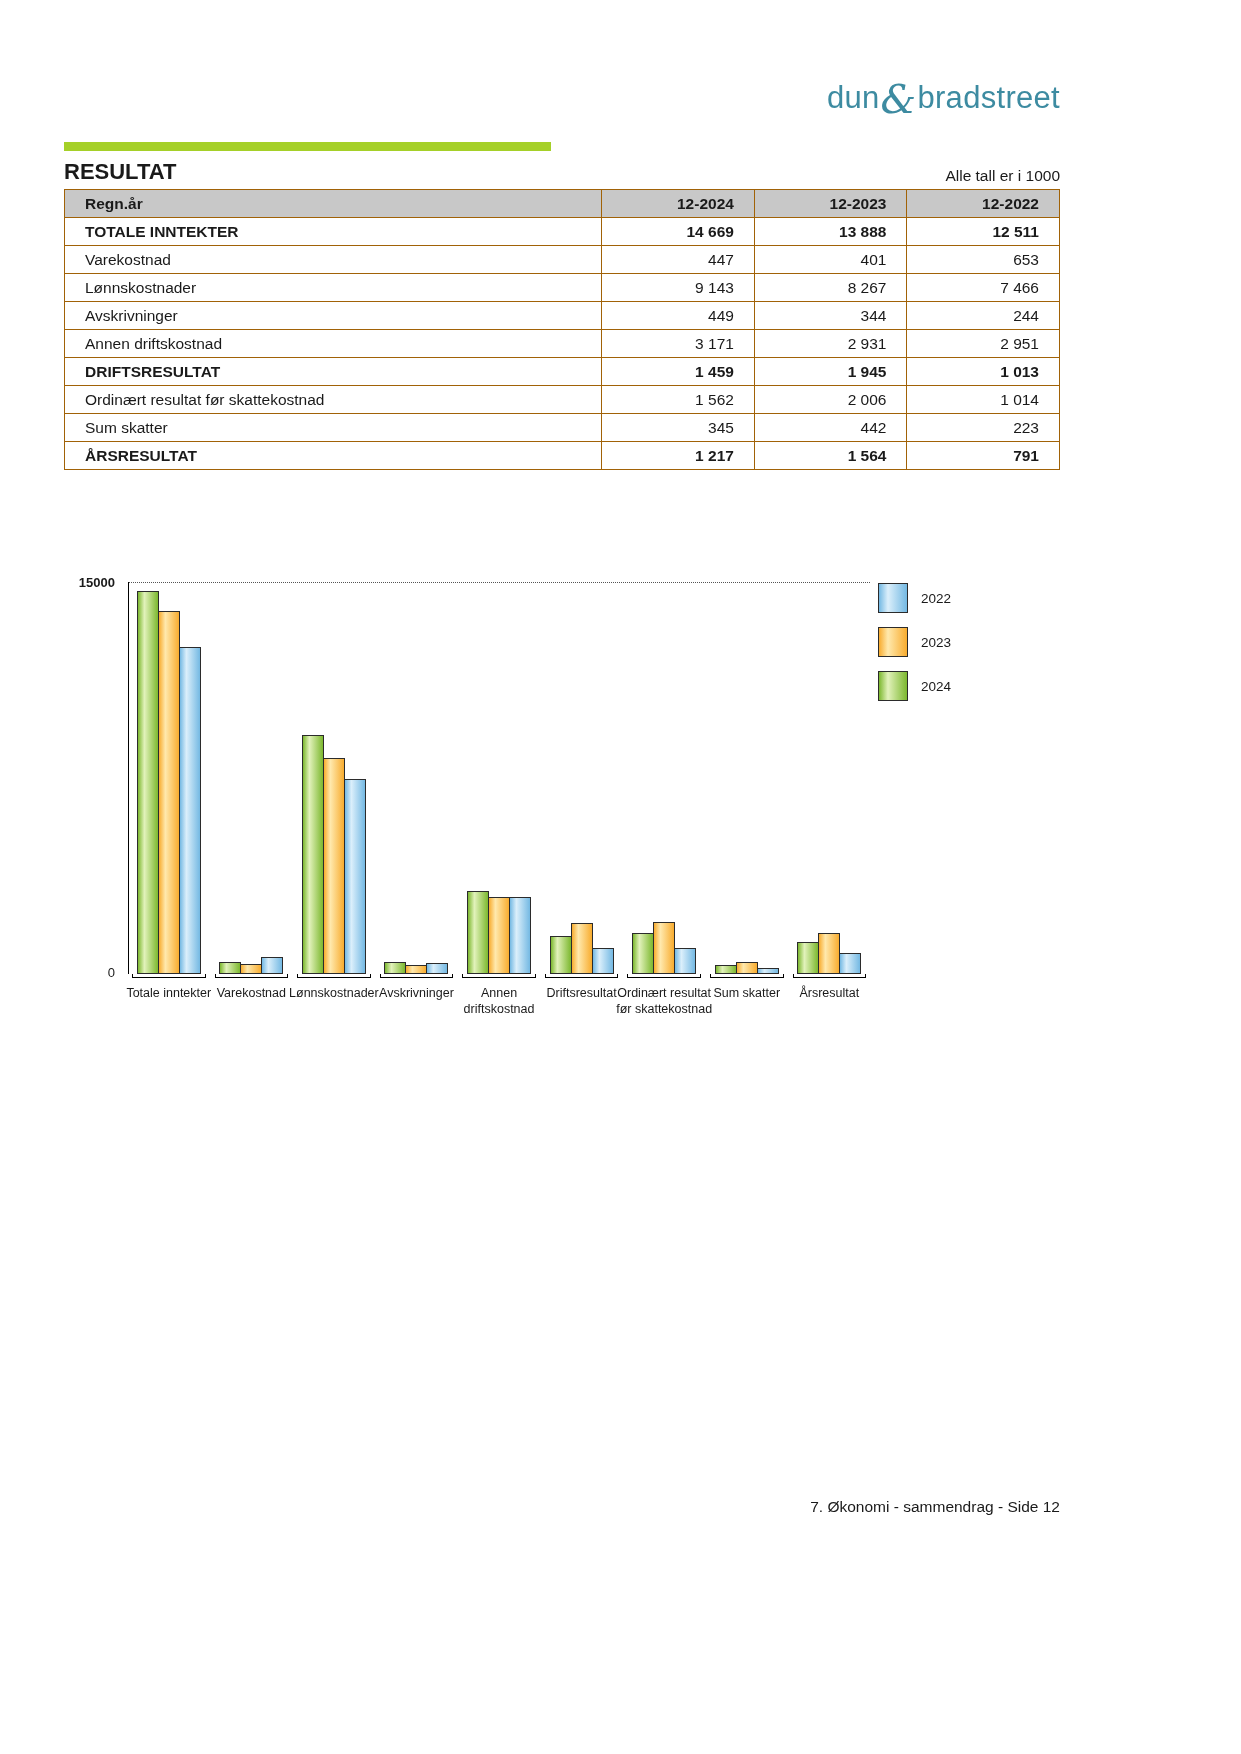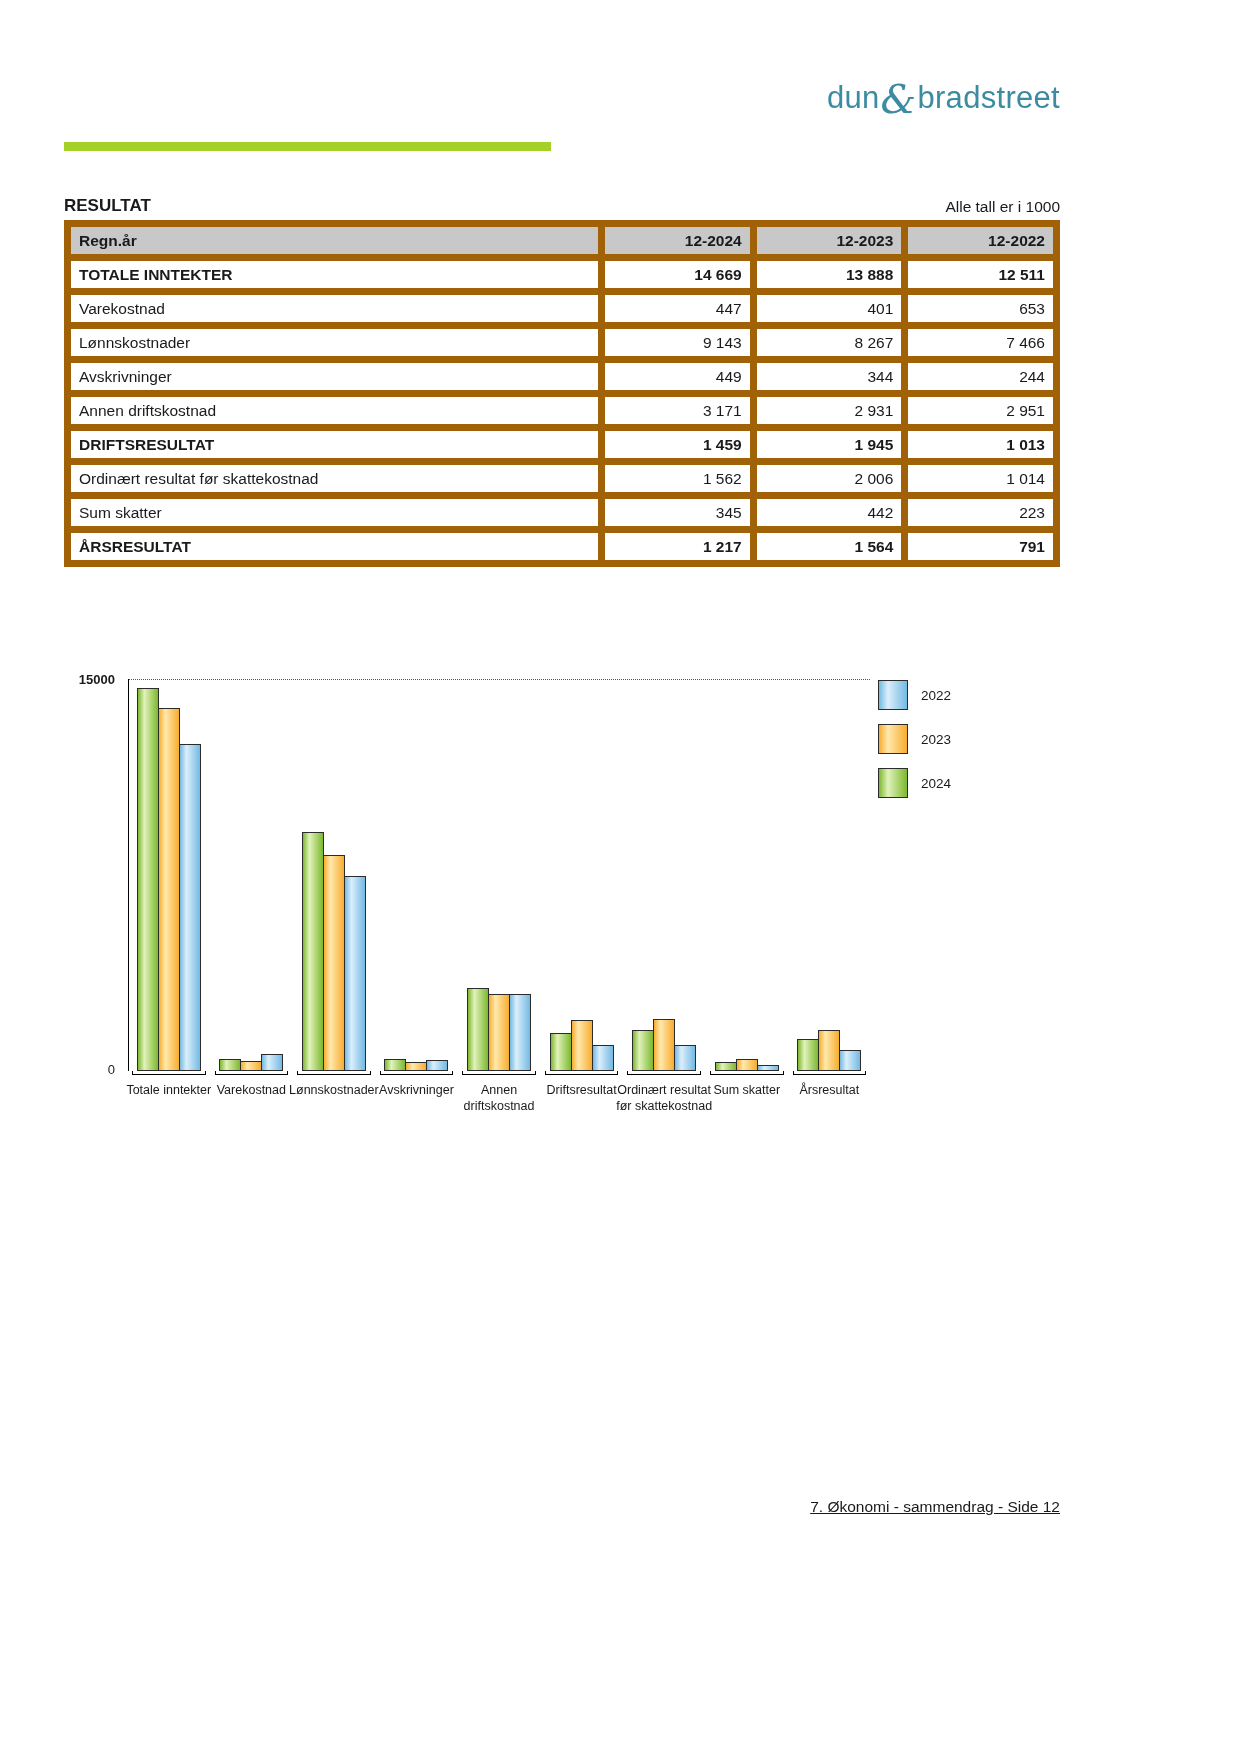--- a/index.html
+++ b/index.html
@@ -16,28 +16,28 @@
   .logo { font-size:31px; letter-spacing:0.3px; color:#3d8ba1; }
   .logo .amp { font-family:"DejaVu Serif", serif; font-style:italic; font-size:40px; vertical-align:-5px; margin:0 1px; }
 
   
   h1.title { margin:54px 0 0 0; font-size:40px; font-weight:bold; letter-spacing:-0.5px; color:#1d1d1b; }
   .title-underline { margin-top:20px; width:487px; height:9px; background:#a5d028; }
 
   
   .assessment { margin-top:42px; text-align:right; font-size:21px; font-weight:bold; }
   .meta-row { margin-top:8px; display:flex; justify-content:space-between; align-items:flex-end; }
-  .result-label { font-size:17px; font-weight:bold;margin-top:37px; }
+  .result-label { font-size:22px; font-weight:bold; }
   .units { font-size:15.5px; }
 
   
   table.results { margin-top:4px; width:100%; border-collapse:collapse; font-size:15.5px; table-layout:fixed; }
   table.results col.c0 { width:54%; }
   table.results col.cn { width:15.33%; }
-  table.results th, table.results td { border:7px solid #a16207; padding:4px 8px; line-height:19px; }
+  table.results th, table.results td { border:1px solid #a16207; padding:4px 20px; line-height:19px; }
   table.results thead th { background:var(--header-bg, #c8c8c8); font-weight:bold; text-align:right; }
   table.results thead th:first-child { text-align:left; }
   table.results td.lbl { text-align:left; }
   table.results td.num { text-align:right; }
   table.results tr.bold td { font-weight:bold; }
 
   
   .chart-wrap { position:relative; margin-top:112px; height:500px; font-size:13px; }
   .y-axis { position:absolute; left:64px; top:0; height:392px; width:0; border-left:1px solid #000; }
   .grid-top { position:absolute; left:64px; top:0; width:742px; height:0; border-top:1px dotted #555; }
@@ -49,21 +49,21 @@
   .bar { width:22px; border:1px solid #2b2b2b; margin-left:-1px; }
   .bar:first-child { margin-left:0; }
   .tray { width:100%; height:4px; border:1px solid #000; border-top:none; }
   .cat-label { margin-top:7px; width:98px; text-align:center; line-height:1.3; font-size:12.5px; }
   .legend { position:absolute; left:814px; top:1px; }
   .legend-item { display:flex; align-items:center; margin-bottom:14px; }
   .legend-swatch { width:30px; height:30px; border:1px solid #2b2b2b; margin-right:13px; flex:none; }
   .legend-label { font-size:13.5px; }
 
   
-  .footer { position:absolute; top:1498px; left:64px; width:996px; text-align:right; font-size:15.5px;text-decoration:underline; }
+  .footer { position:absolute; top:1498px; left:64px; width:996px; text-align:right; font-size:15.5px; }
 </style>
 </head>
 <body>
 
 <div class="page">
   <div class="content">
 
     <div class="logo-row">
       <span class="logo" style="color: rgb(61, 139, 161);"><span>dun</span><span class="amp">&amp;</span><span>bradstreet</span></span>
     </div>

